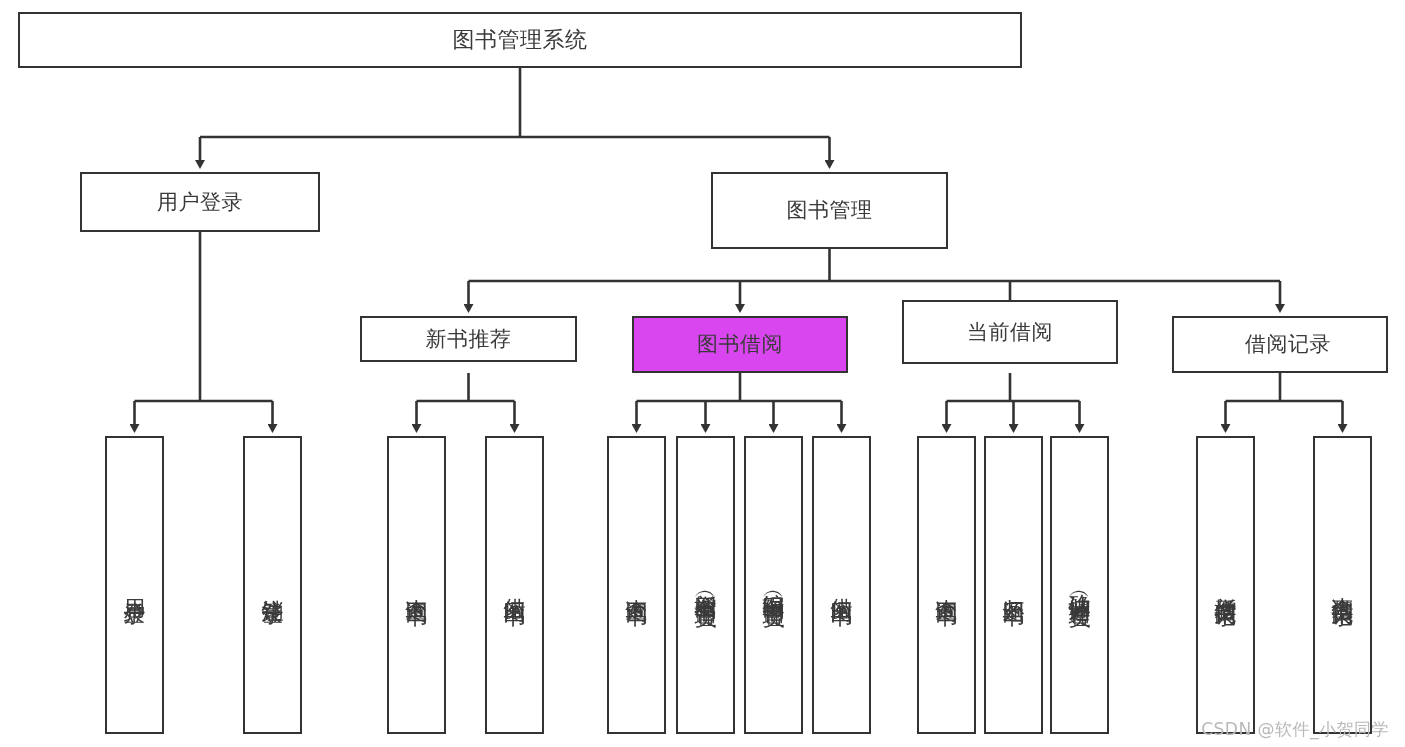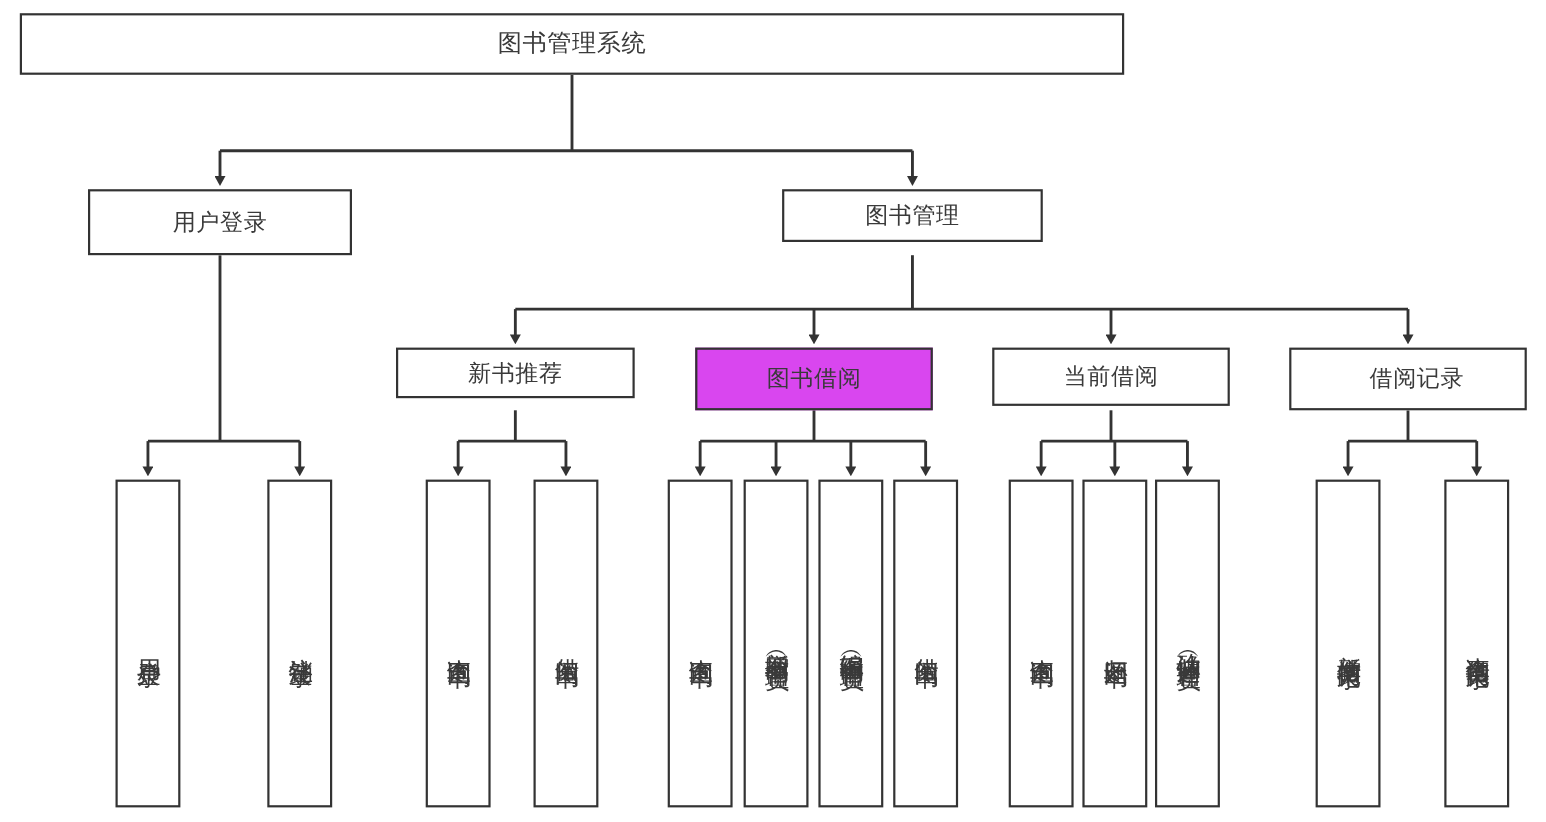--- a/index.html
+++ b/index.html
@@ -118,30 +118,30 @@
       </g>
   </svg>
 
   <div id="node-layer">
       <div class="node horizontal root" style="left: 18px; top: 12px; width: 1004px; height: 56px; border-color: rgb(51, 51, 51); background: rgb(255, 255, 255);">
         <span class="label" style="color: rgb(58, 58, 58);">图书管理系统</span>
       </div>
       <div class="node horizontal" style="left: 80px; top: 172px; width: 240px; height: 60px; border-color: rgb(51, 51, 51); background: rgb(255, 255, 255);">
         <span class="label" style="color: rgb(58, 58, 58);">用户登录</span>
       </div>
-      <div class="node horizontal" style="left: 711px; top: 172px; width: 237px; height: 48px; border-color: rgb(51, 51, 51); background: rgb(255, 255, 255);">
+      <div class="node horizontal" style="left: 711px; top: 172px; width: 237px; height: 77px; border-color: rgb(51, 51, 51); background: rgb(255, 255, 255);">
         <span class="label" style="color: rgb(58, 58, 58);">图书管理</span>
       </div>
       <div class="node horizontal" style="left: 360px; top: 316px; width: 217px; height: 46px; border-color: rgb(51, 51, 51); background: rgb(255, 255, 255);">
         <span class="label" style="color: rgb(58, 58, 58);">新书推荐</span>
       </div>
       <div class="node horizontal" style="left: 632px; top: 316px; width: 216px; height: 57px; border-color: rgb(51, 51, 51); background: #d946ef;">
         <span class="label" style="color: rgb(58, 58, 58);">图书借阅</span>
       </div>
-      <div class="node horizontal" style="left: 902px; top: 316px; width: 216px; height: 53px; border-color: rgb(51, 51, 51); background: rgb(255, 255, 255);">
+      <div class="node horizontal" style="left: 902px; top: 300px; width: 216px; height: 64px; border-color: rgb(51, 51, 51); background: rgb(255, 255, 255);">
         <span class="label" style="color: rgb(58, 58, 58);">当前借阅</span>
       </div>
       <div class="node horizontal" style="left: 1172px; top: 316px; width: 216px; height: 57px; border-color: rgb(51, 51, 51); background: rgb(255, 255, 255); padding-left: 16px;">
         <span class="label" style="color: rgb(58, 58, 58);">借阅记录</span>
       </div>
       <div class="node vertical" style="left: 105px; top: 436px; width: 59px; height: 298px; border-color: rgb(51, 51, 51); background: rgb(255, 255, 255);">
         <span class="label" style="color: rgb(58, 58, 58);">用户登录</span>
       </div>
       <div class="node vertical" style="left: 243px; top: 436px; width: 59px; height: 298px; border-color: rgb(51, 51, 51); background: rgb(255, 255, 255);">
         <span class="label" style="color: rgb(58, 58, 58);">注销登录</span>
@@ -174,13 +174,14 @@
         <span class="label" style="color: rgb(58, 58, 58);">确认归还（管理员）</span>
       </div>
       <div class="node vertical" style="left: 1196px; top: 436px; width: 59px; height: 298px; border-color: rgb(51, 51, 51); background: rgb(255, 255, 255);">
         <span class="label" style="color: rgb(58, 58, 58);">新增借阅记录</span>
       </div>
       <div class="node vertical" style="left: 1313px; top: 436px; width: 59px; height: 298px; border-color: rgb(51, 51, 51); background: rgb(255, 255, 255);">
         <span class="label" style="color: rgb(58, 58, 58);">查询借阅记录</span>
       </div>
     </div>
 
+  <div id="watermark">CSDN @软件_小贺同学</div>
 </div>
 
 </body></html>

